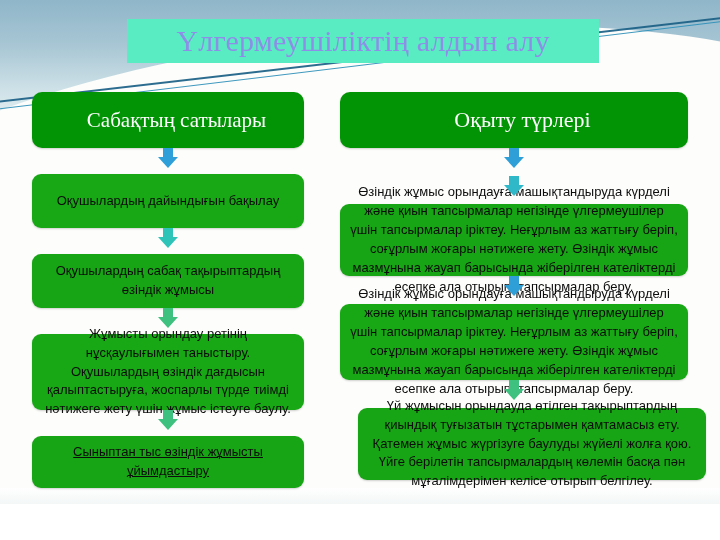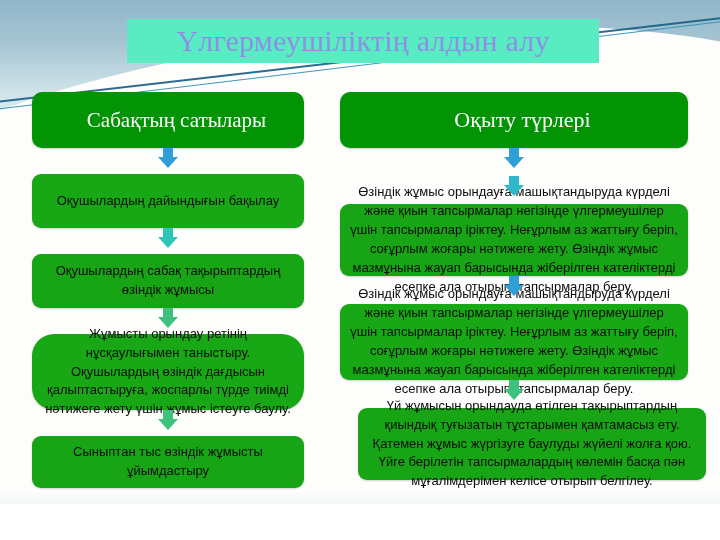--- a/index.html
+++ b/index.html
@@ -145,22 +145,22 @@
     padding: 7px 10px;
   }
   .node.body.t1 { background: #18a816; }
   .node.body.t2 { background: #17a415; }
 
   .node .inner { width: 100%; }
 
   
   .h-r2  { height: 54px; }
   .h-r3  { height: 54px; }
-  .h-r4  { height: 76px; border-radius: 22px; }
-  .h-r5  { height: 52px; }
+  .h-r4  { height: 76px; }
+  .h-r5  { height: 52px; text-decoration: underline; }
 
   .h-R2  { height: 60px; }
   .h-R3  { height: 72px; }
   .h-R4  { height: 76px; }
   .h-R5  { height: 72px; margin-left: 36px; }
 
   
   .arrow {
     width: 22px;
     position: relative;

